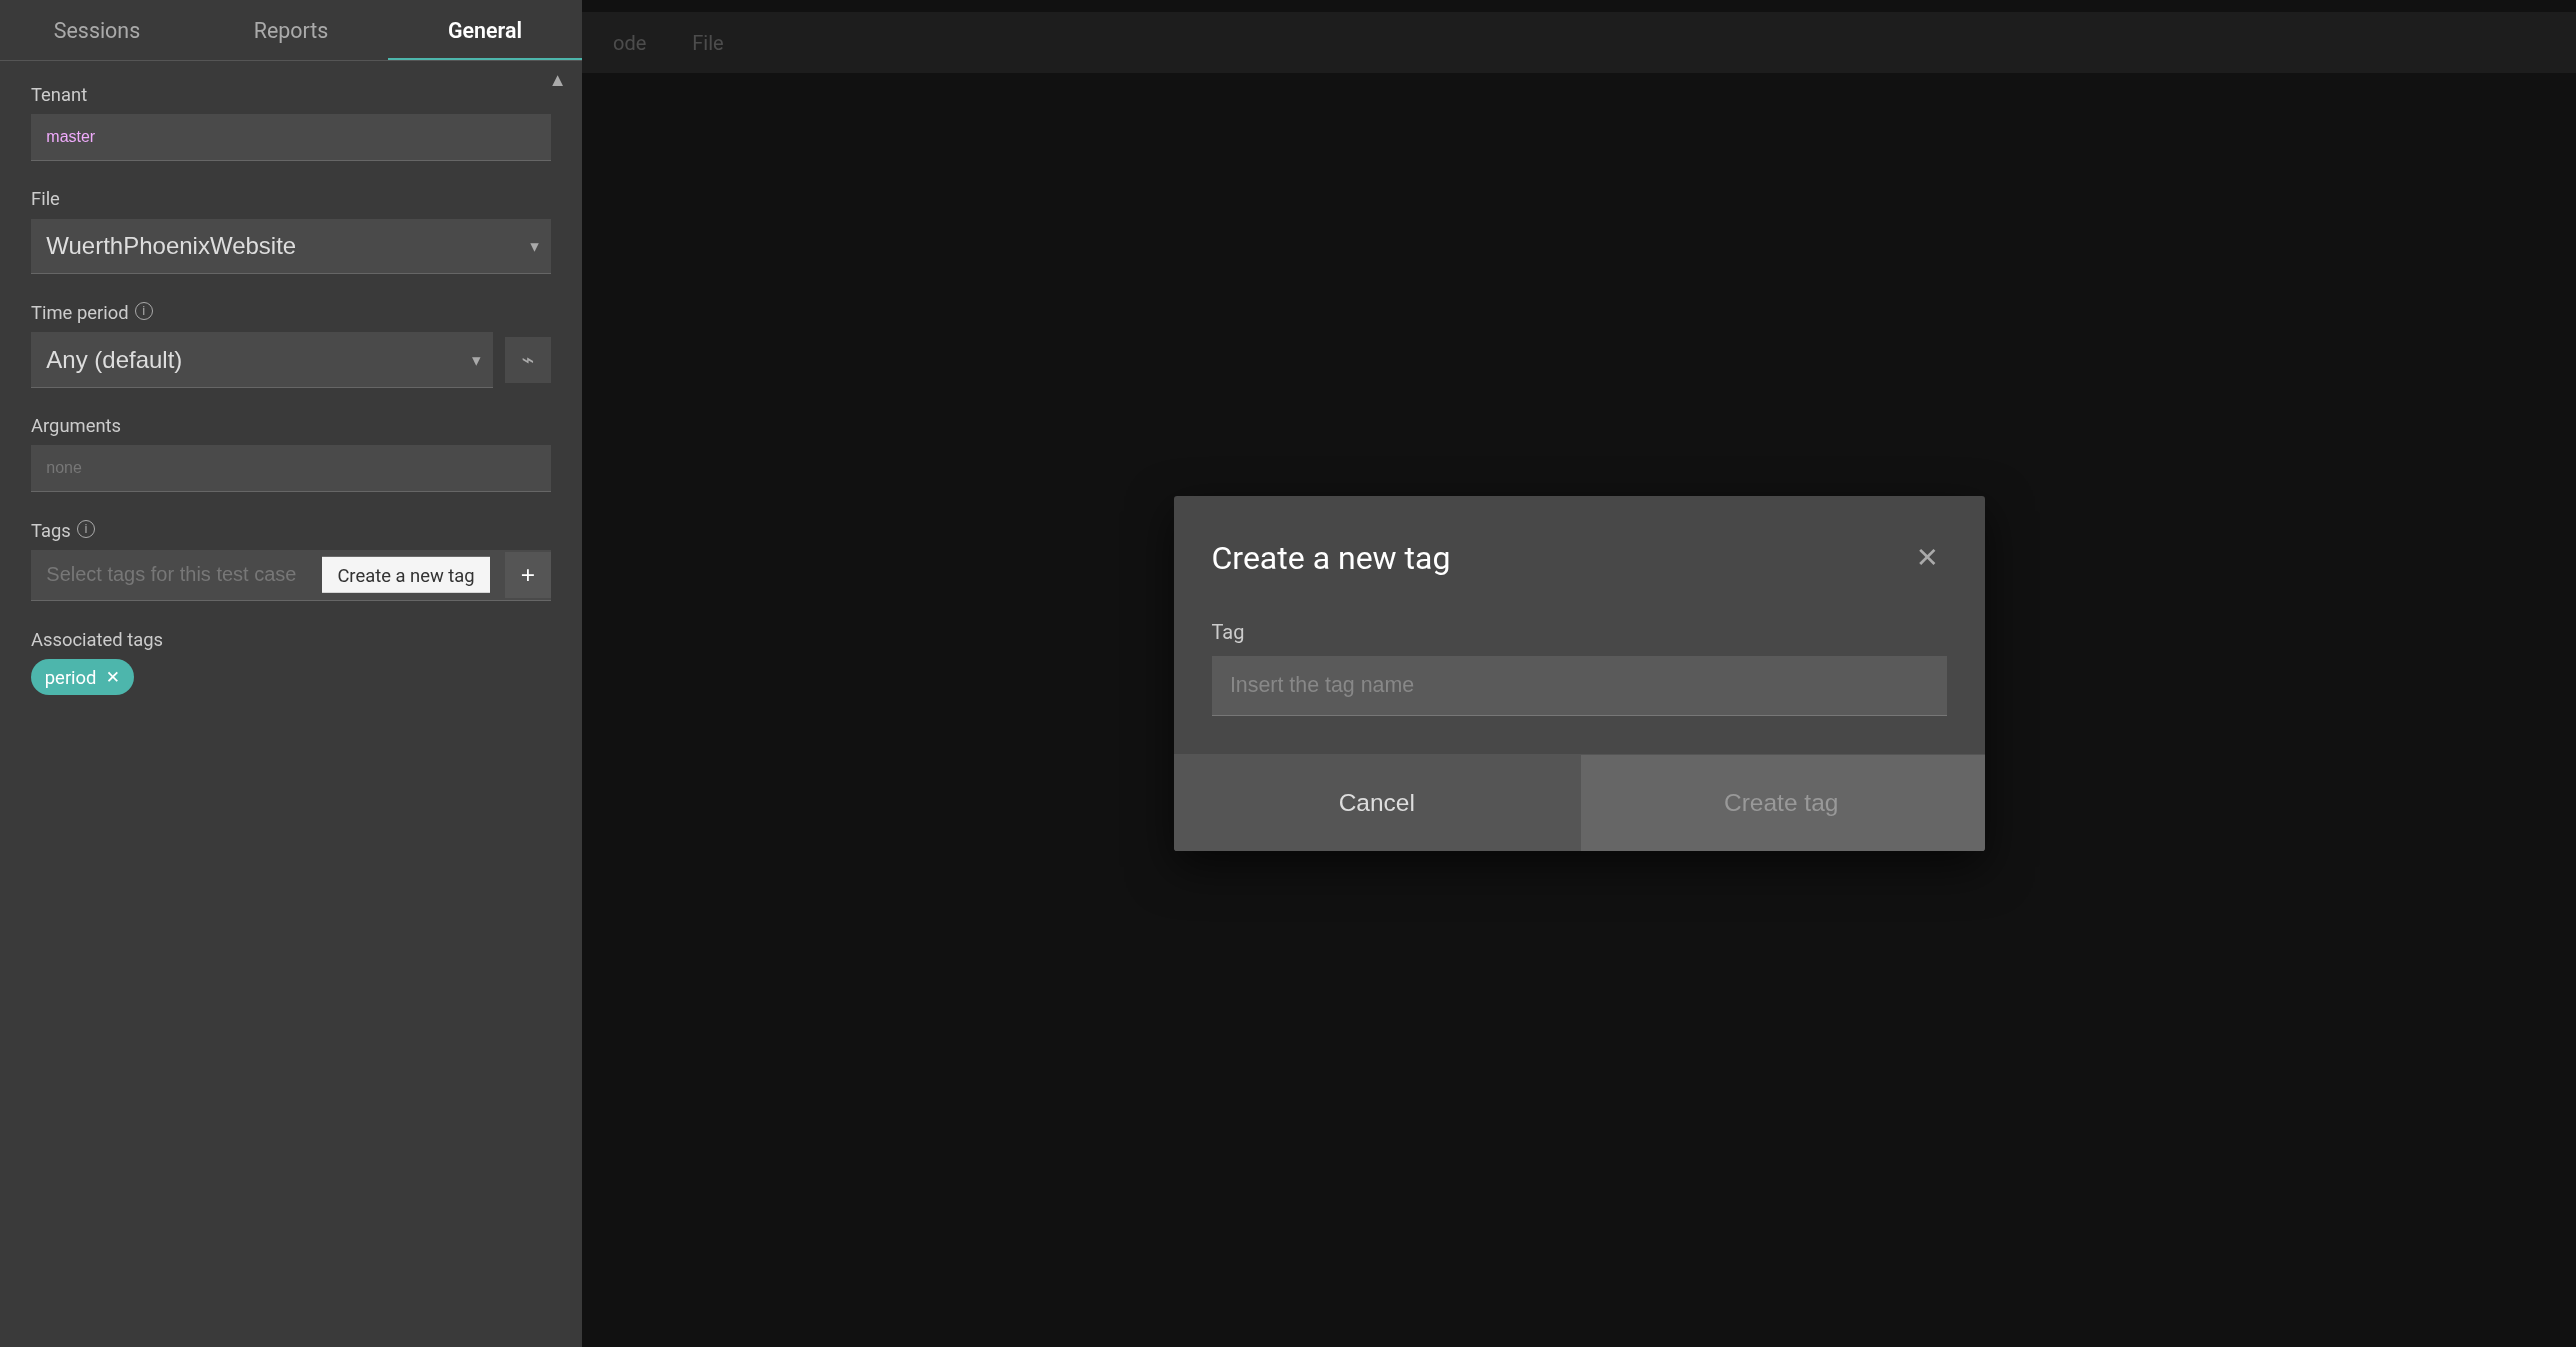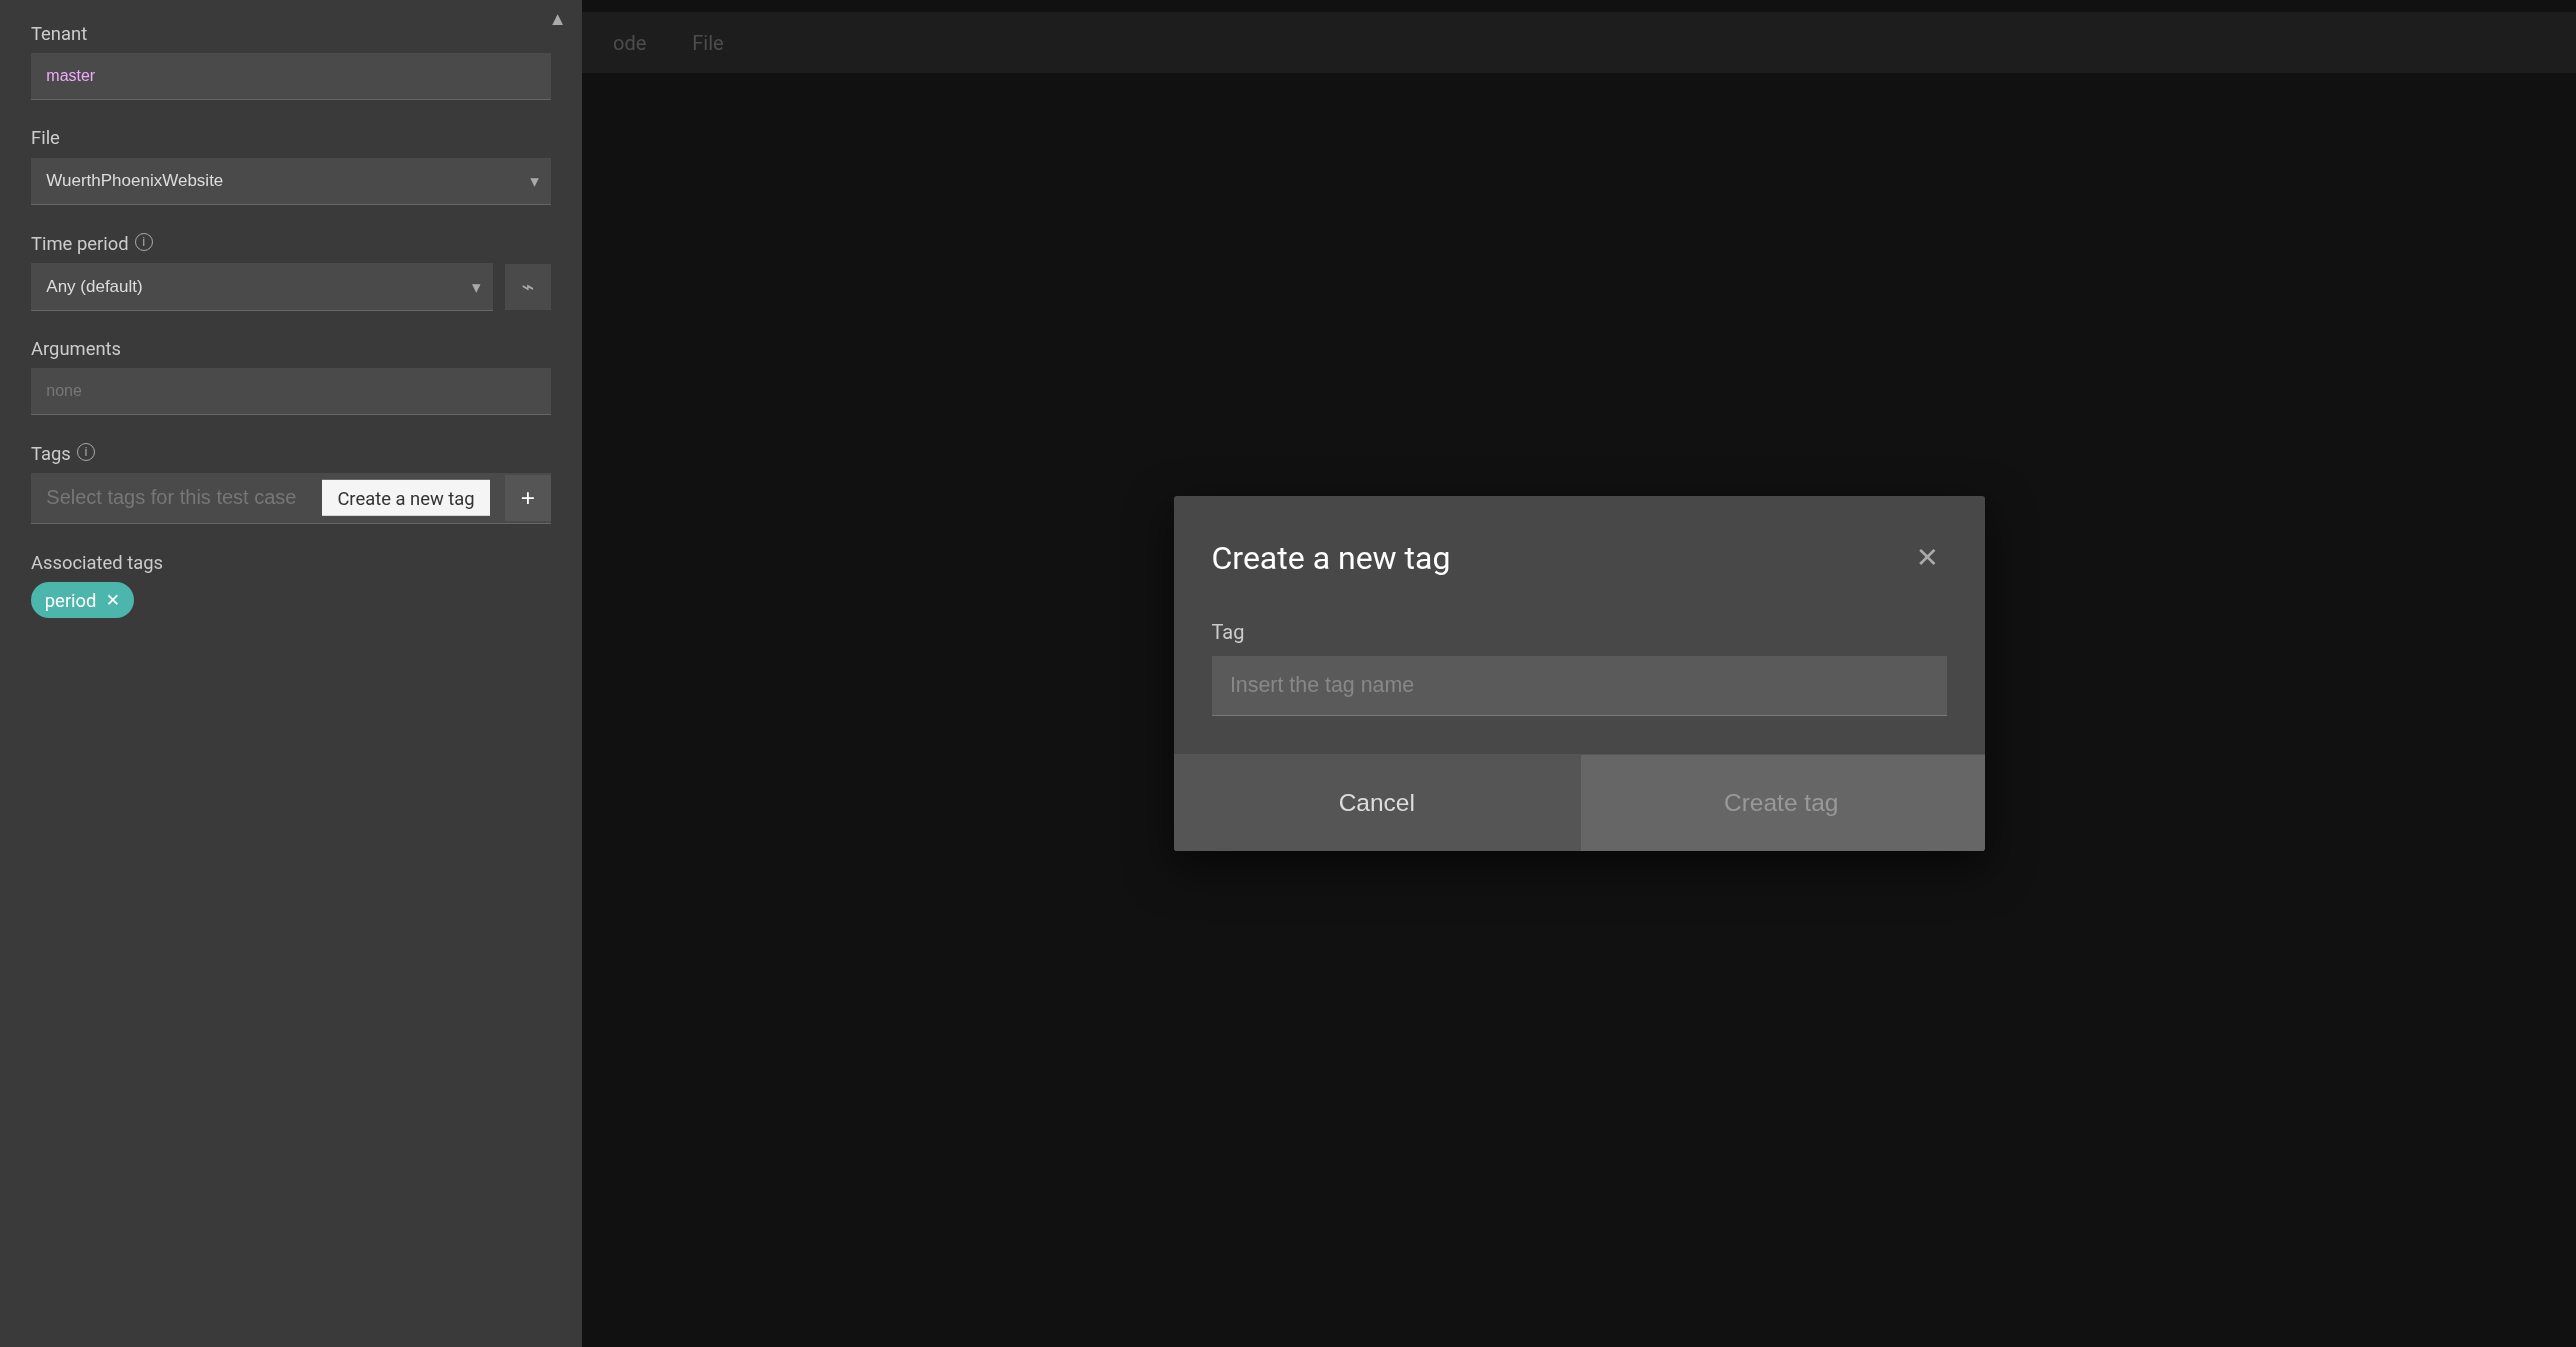--- a/index.html
+++ b/index.html
@@ -143,21 +143,21 @@
       flex: 1;
       position: relative;
     }
 
     .select-wrapper select {
       width: 100%;
       background: #4a4a4a;
       border: none;
       border-bottom: 0.8px solid #666;
       color: #ddd;
-      font-size: 17px;
+      font-size: 24px;
       padding: 13.8px 15.3px;
       outline: none;
       appearance: none;
       cursor: pointer;
     }
 
     .select-arrow {
       position: absolute;
       right: 12.2px;
       top: 50%;
@@ -393,20 +393,31 @@
     }
     .panel-content::-webkit-scrollbar-thumb {
       background: #666;
     }
   </style>
 </head>
 <body>
 
 <div class="left-panel">
 
+  <div class="tabs">
+    <div class="tab">
+      <span>Sessions</span>
+    </div>
+    <div class="tab">
+      <span>Reports</span>
+    </div>
+    <div class="tab active">
+      <span>General</span>
+    </div>
+  </div>
 
   <div class="panel-content">
     <button class="collapse-btn">▲</button>
 
     <div class="field-group">
       <div class="field-label">
         <span>Tenant</span>
       </div>
       <input type="text" class="text-input" readonly="" value="master" style="">
     </div>

